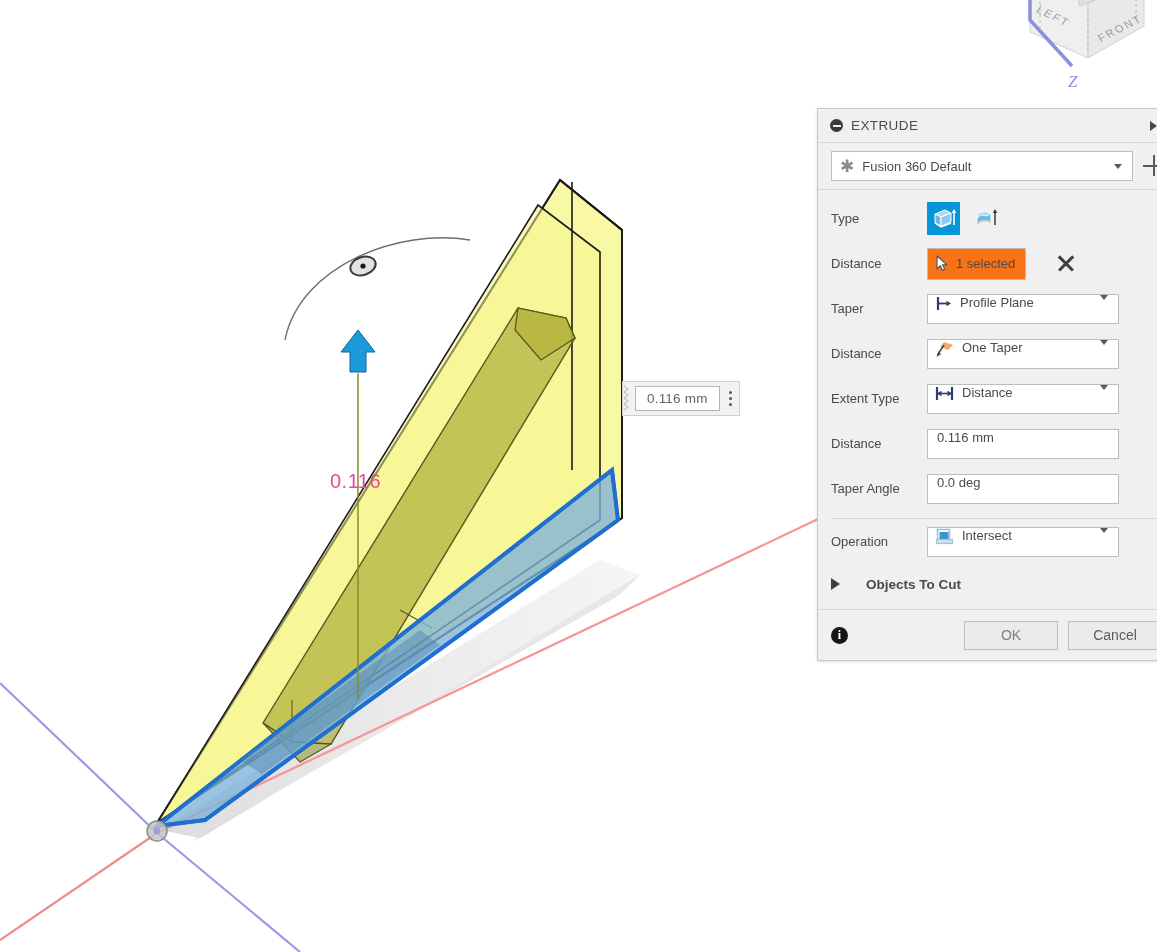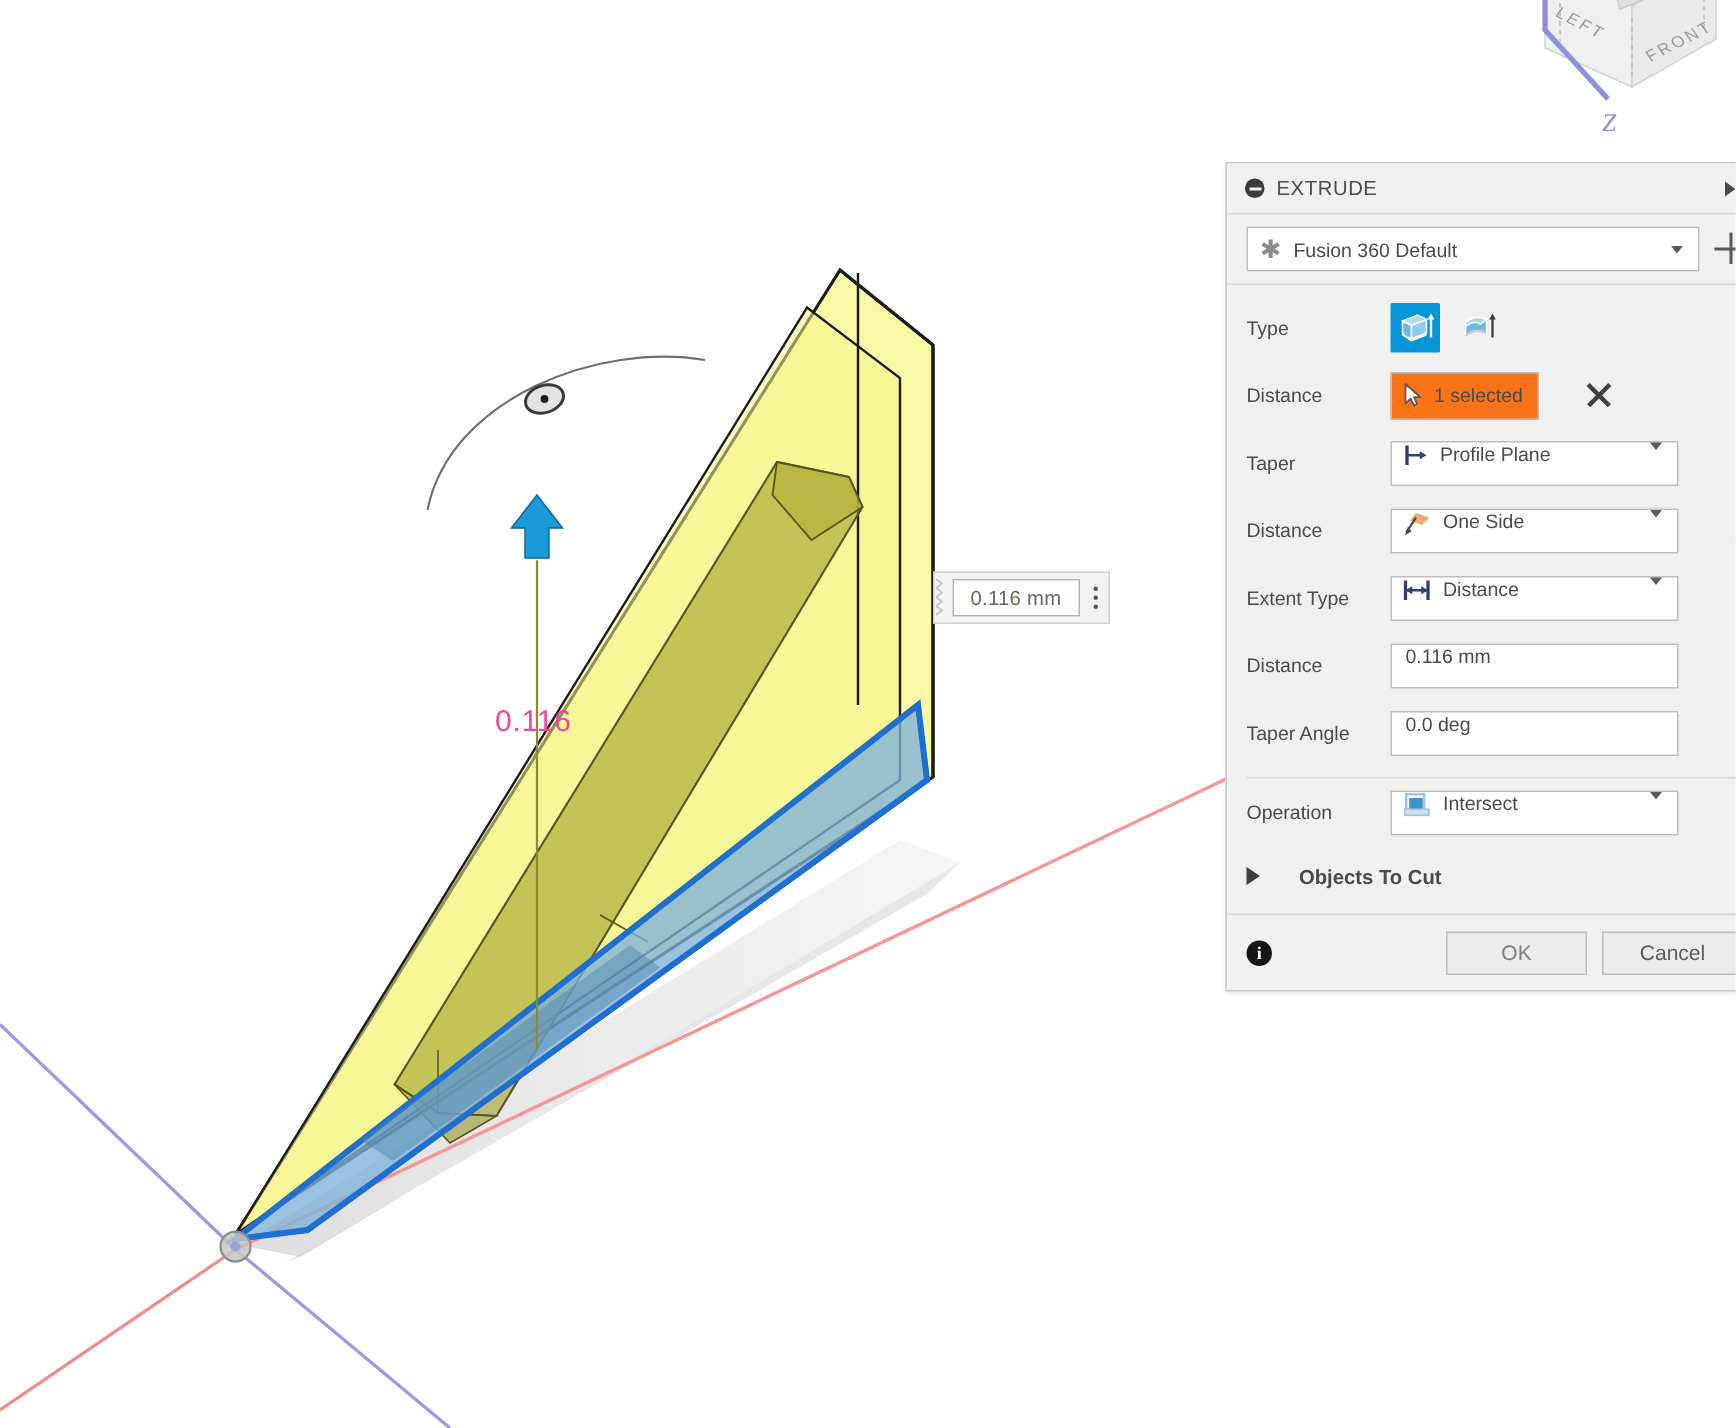--- a/index.html
+++ b/index.html
@@ -340,21 +340,21 @@
     </div>
 
     <div class="row">
       <span class="lbl">Distance</span>
       <div class="field w-wide">
         <svg width="20" height="18" viewBox="0 0 20 18">
           <path d="M9,2 L18,5 L13,10 L5,7 Z" fill="#f2a96e"></path>
           <line x1="9" y1="5" x2="2.5" y2="15" stroke="#4a4a4a" stroke-width="1.5"></line>
           <polygon points="1.5,17 6,14.2 3.6,11.2" fill="#4a4a4a"></polygon>
         </svg>
-        <span class="val">One Side</span>
+        <span class="val">One Taper</span>
         <span class="caret"></span>
       </div>
     </div>
 
     <div class="row">
       <span class="lbl">Extent Type</span>
       <div class="field w-wide">
         <svg width="20" height="17" viewBox="0 0 20 17">
           <line x1="2" y1="2" x2="2" y2="15" stroke="#2c3e72" stroke-width="2.2"></line>
           <line x1="17" y1="2" x2="17" y2="15" stroke="#2c3e72" stroke-width="2.2"></line>

